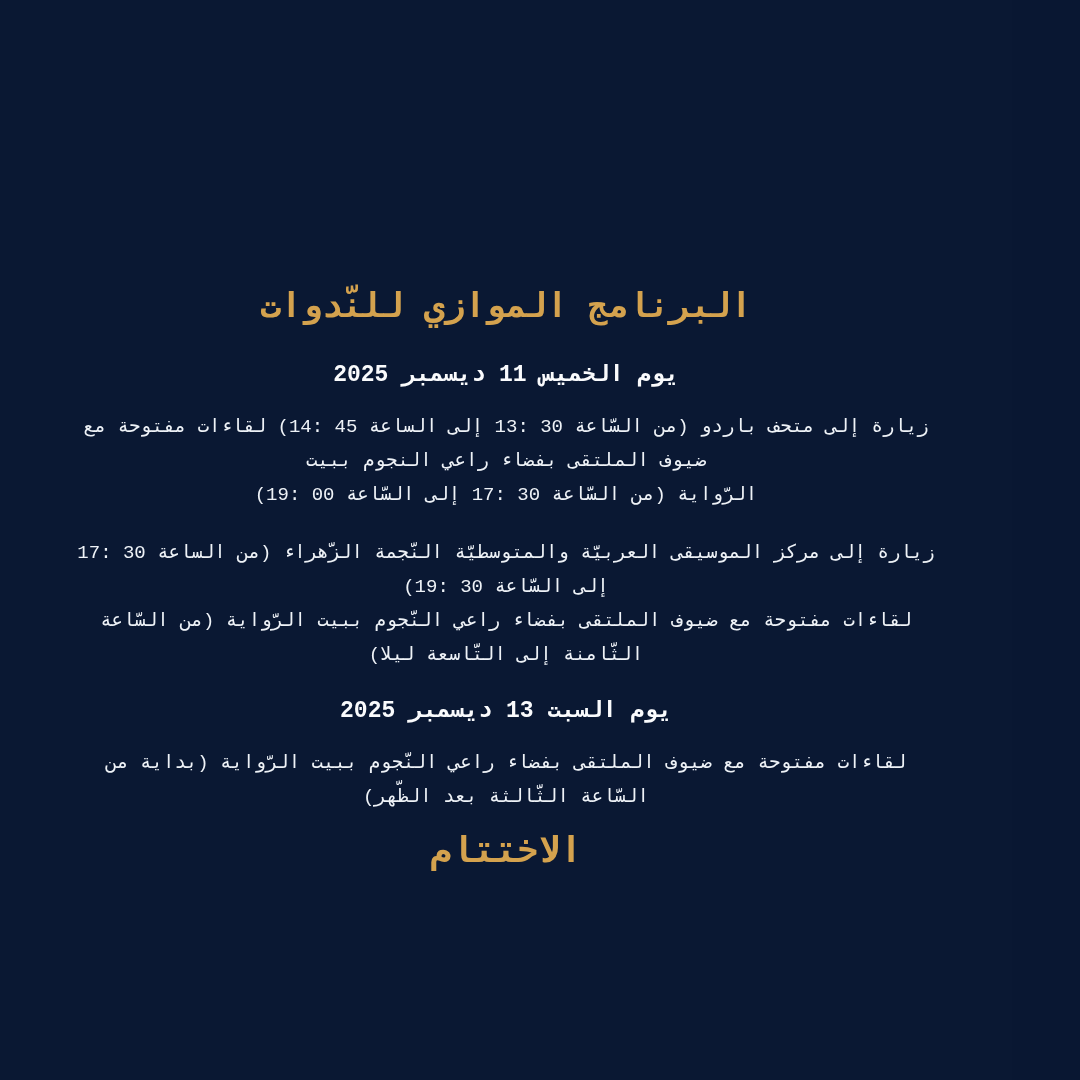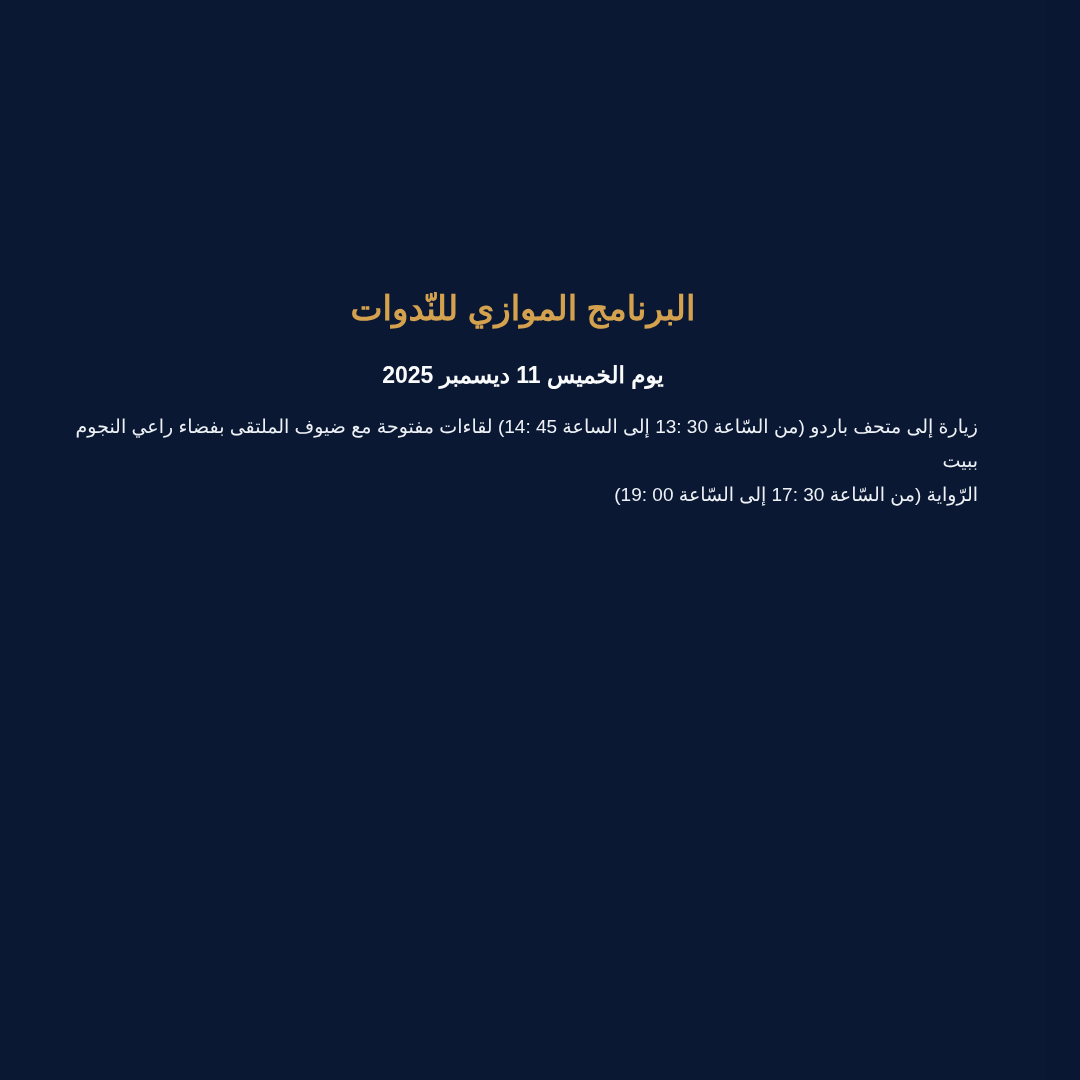--- a/index.html
+++ b/index.html
@@ -6,22 +6,21 @@
     margin: 0;
     padding: 0;
     background: #091732;
   }
   .poster {
     position: relative;
     width: 1012px;
     height: 1080px;
     background: var(--bg, #0a1833);
     overflow: hidden;
-    font-family: Liberation Sans, sans-serif;
-    padding-left: 34px;
+    font-family: Liberation Mono, monospace;
   }
   .content {
     position: absolute;
     top: 284px;
     left: 60px;
     right: 60px;
     direction: rtl;
     text-align: center;
   }
   .gold-title {
@@ -38,21 +37,21 @@
     font-size: 23px;
     font-weight: 700;
     line-height: 30px;
     margin: 0 0 20px 0;
   }
   .details {
     color: var(--text, #eef2f7);
     font-size: 19px;
     font-weight: 400;
     line-height: 34px;
-    text-align: right;
+    text-align: center;
     white-space: pre-line;
     margin: 0 0 24px 0;
   }
   .section.last .details { margin-bottom: 14px; }
   .closing-title {
     color: var(--gold, #d4a24e);
     font-size: 36px;
     font-weight: 700;
     line-height: 50px;
     margin: 0;
@@ -67,18 +66,25 @@
 
     <h1 class="gold-title">البرنامج الموازي للنّدوات</h1>
 
     <div class="section">
       <h2 class="date-heading">يوم الخميس 11 ديسمبر 2025</h2>
       <p class="details">زيارة إلى متحف باردو (من السّاعة 30 :13 إلى الساعة 45 :14) لقاءات مفتوحة مع ضيوف الملتقى بفضاء راعي النجوم ببيت
 الرّواية (من السّاعة 30 :17 إلى السّاعة 00 :19)</p>
     </div>
 
     <div class="section">
+      <p class="details">زيارة إلى مركز الموسيقى العربيّة والمتوسطيّة النّجمة الزّهراء (من الساعة 30 :17 إلى السّاعة 30 :19)
+لقاءات مفتوحة مع ضيوف الملتقى بفضاء راعي النّجوم ببيت الرّواية (من السّاعة الثّامنة إلى التّاسعة ليلا)</p>
     </div>
 
+    <div class="section last">
+      <h2 class="date-heading">يوم السبت 13 ديسمبر 2025</h2>
+      <p class="details">لقاءات مفتوحة مع ضيوف الملتقى بفضاء راعي النّجوم ببيت الرّواية (بداية من السّاعة الثّالثة بعد الظّهر)</p>
+    </div>
 
+    <h1 class="closing-title">الاختتام</h1>
 
   </div>
 </div>
 
 </body></html>

